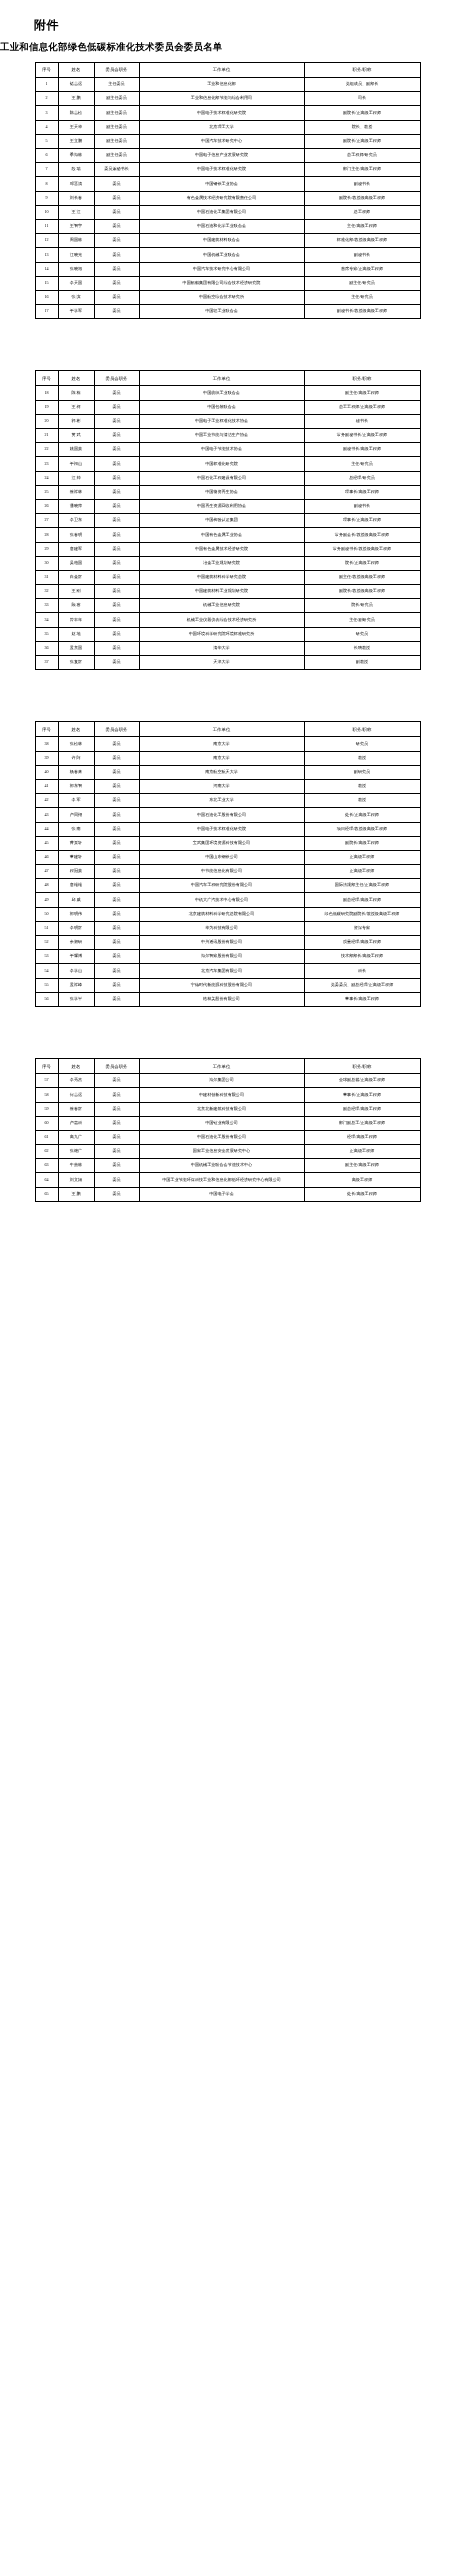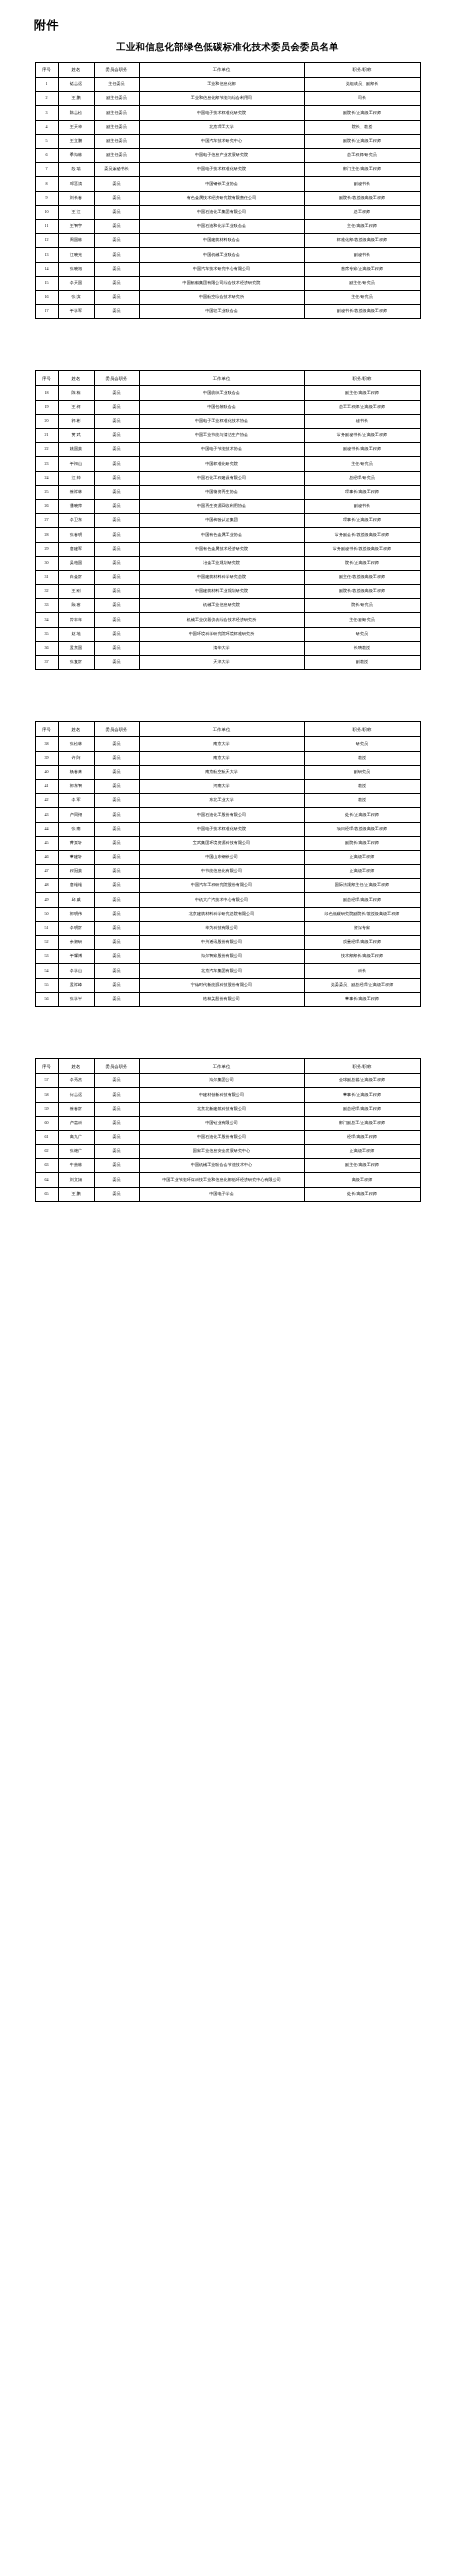--- a/index.html
+++ b/index.html
@@ -19,21 +19,20 @@
     box-sizing: border-box;
   }
   .attach-label {
     font-size: 12px;
     font-weight: bold;
     margin-left: 34px;
     margin-bottom: 7.7px;
     letter-spacing: 0.6px;
   }
   .doc-title {
-    text-align: center;
     font-size: 9.4px;
     font-weight: bold;
     letter-spacing: 0.3px;
     margin-bottom: 7.7px;
   }
   .tbl-wrap {
     margin: 0 auto;
     width: 386px;
   }
   table.roster {

